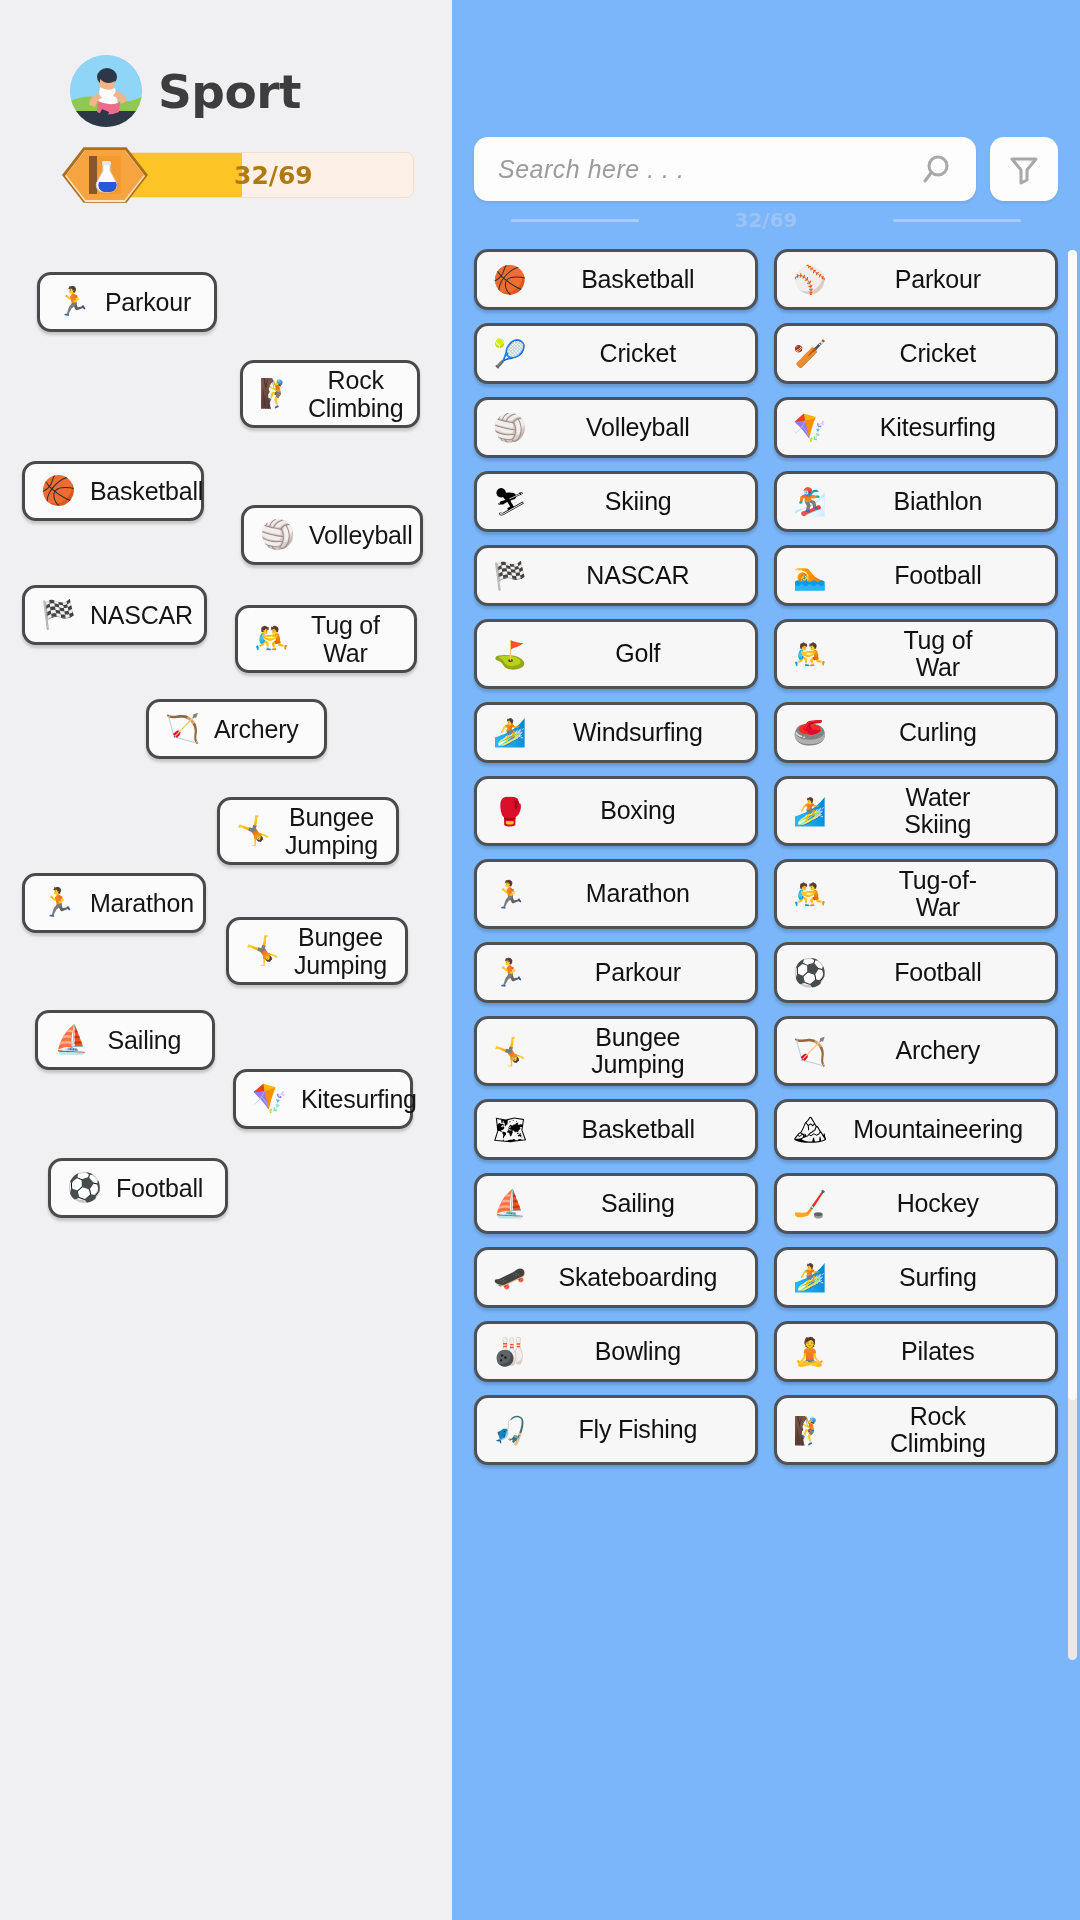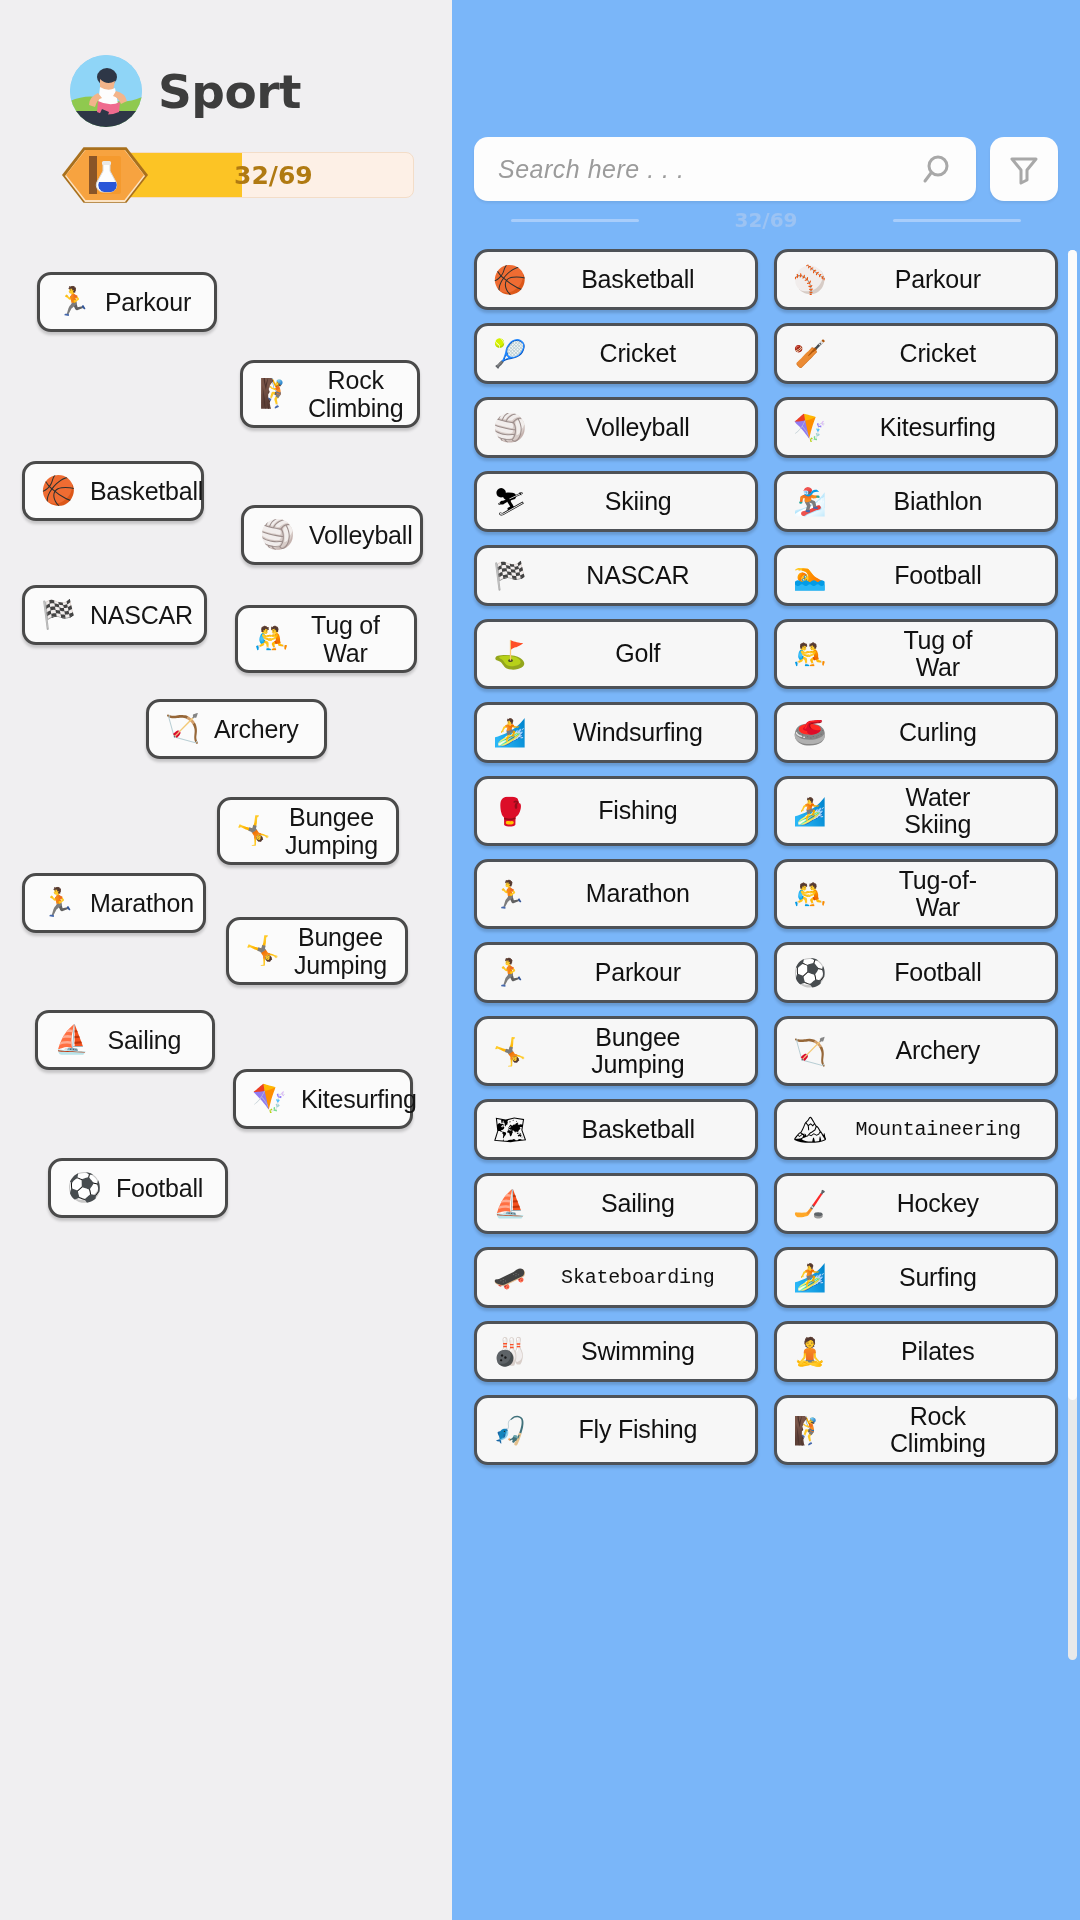--- a/index.html
+++ b/index.html
@@ -206,21 +206,21 @@
     flex: 1 1 auto;
     text-align: center;
     font-size: 25px;
     color: #111;
     font-family: "Liberation Sans", sans-serif;
     letter-spacing: -0.2px;
     padding: 0 4px 0 8px;
     white-space: pre-line;
     line-height: 1.1;
   }
-  .gchip.small .gchip-label { font-size: 20px; font-family: Liberation Mono, monospace; }
+  .gchip.small .gchip-label { font-size: 25px; }
   .gchip.two-line { min-height: 70px; }
 
   .scrollbar {
     position: absolute;
     right: 3px; top: 250px;
     width: 9px; height: 1410px;
     background: #e9e9ea;
     border-radius: 5px;
   }
   .scrollbar-thumb {
@@ -414,21 +414,21 @@
         <div class="gchip">
           <span class="gchip-icon">🏄</span>
           <span class="gchip-label">Windsurfing</span>
         </div>
         <div class="gchip">
           <span class="gchip-icon">🥌</span>
           <span class="gchip-label">Curling</span>
         </div>
         <div class="gchip">
           <span class="gchip-icon">🥊</span>
-          <span class="gchip-label">Fishing</span>
+          <span class="gchip-label">Boxing</span>
         </div>
         <div class="gchip two-line">
           <span class="gchip-icon">🏄</span>
           <span class="gchip-label">Water
 Skiing</span>
         </div>
         <div class="gchip">
           <span class="gchip-icon">🏃</span>
           <span class="gchip-label">Marathon</span>
         </div>
@@ -473,21 +473,21 @@
         <div class="gchip small">
           <span class="gchip-icon">🛹</span>
           <span class="gchip-label">Skateboarding</span>
         </div>
         <div class="gchip">
           <span class="gchip-icon">🏄</span>
           <span class="gchip-label">Surfing</span>
         </div>
         <div class="gchip">
           <span class="gchip-icon">🎳</span>
-          <span class="gchip-label">Swimming</span>
+          <span class="gchip-label">Bowling</span>
         </div>
         <div class="gchip">
           <span class="gchip-icon">🧘</span>
           <span class="gchip-label">Pilates</span>
         </div>
         <div class="gchip">
           <span class="gchip-icon">🎣</span>
           <span class="gchip-label">Fly Fishing</span>
         </div>
         <div class="gchip two-line">

